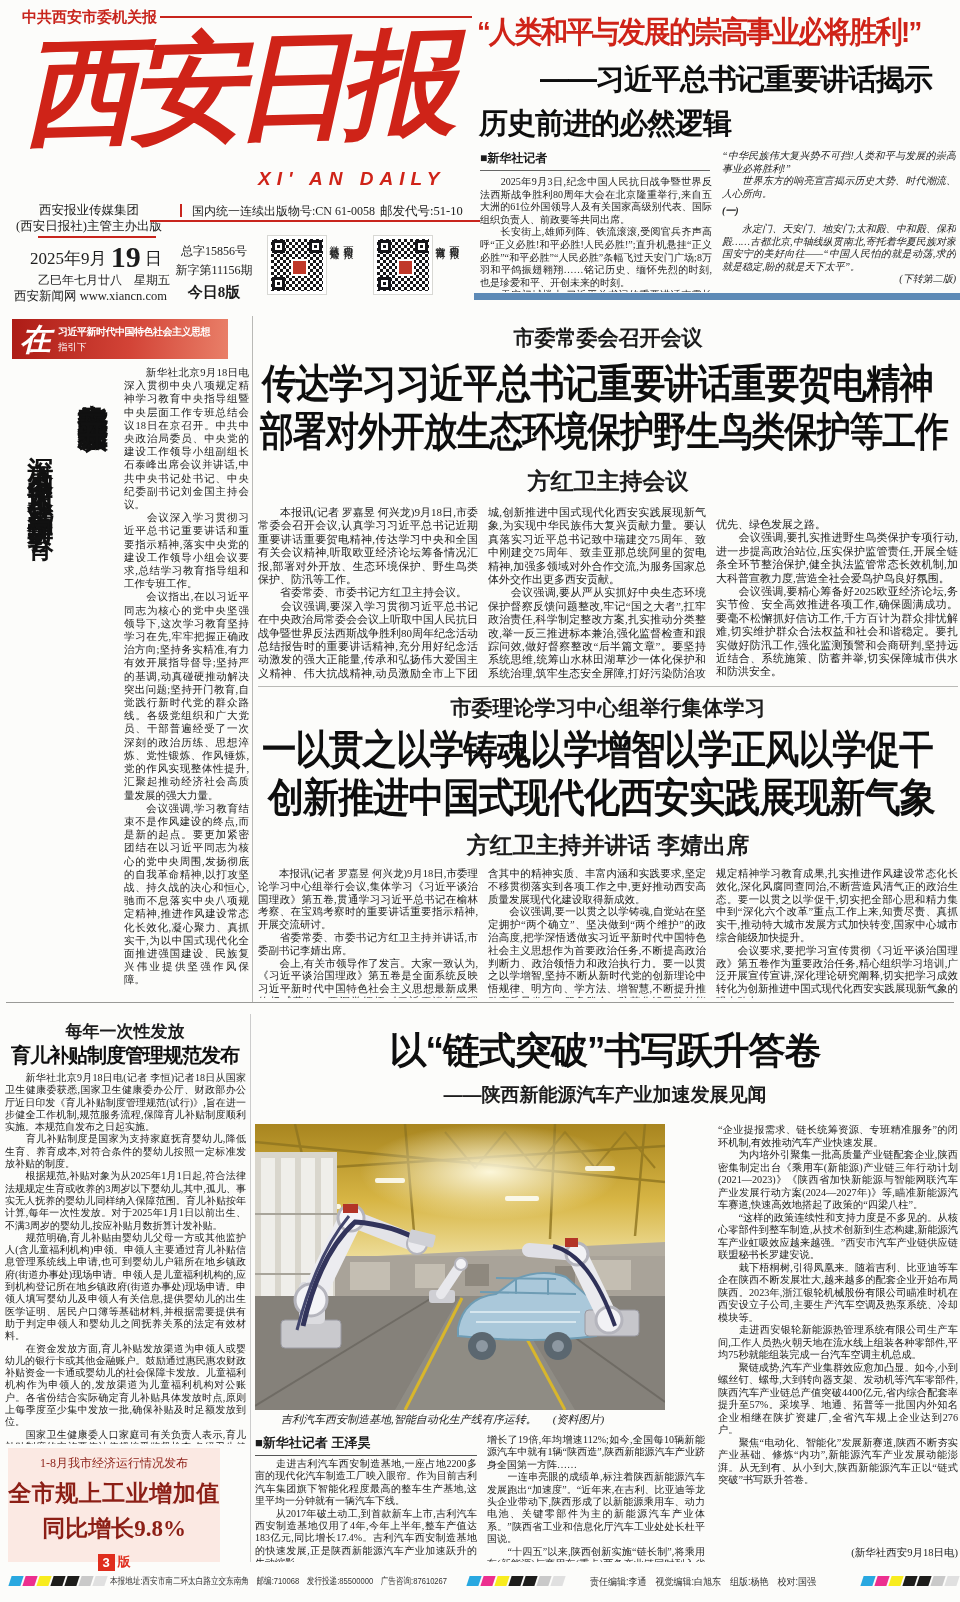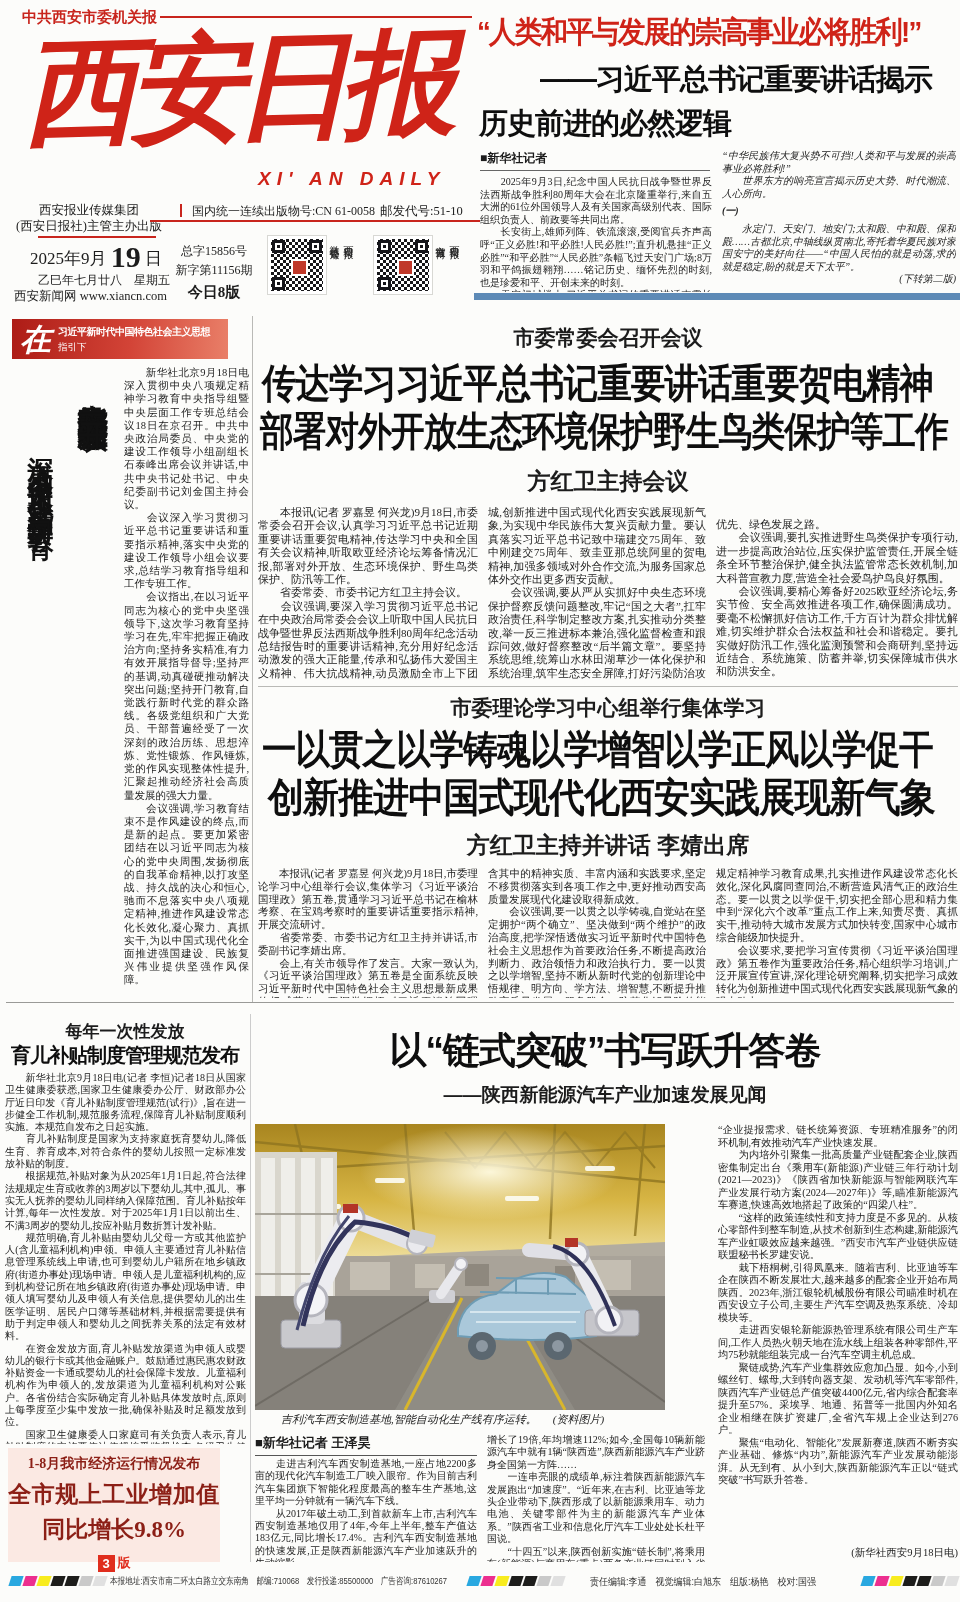--- a/index.html
+++ b/index.html
@@ -33,21 +33,21 @@
           font-family:"Liberation Sans","DejaVu Sans",sans-serif;}
   .byline{font-family:"Liberation Sans","DejaVu Sans",sans-serif;font-weight:700;
           border-bottom:1.5px solid #666;padding-bottom:3px;}
   .kicker{font-family:"Liberation Sans","DejaVu Sans",sans-serif;font-weight:800;}
   .headline{font-family:"Liberation Sans","DejaVu Sans",sans-serif;font-weight:900;color:#0e0e0e;letter-spacing:-1px;}
   .mark-center{text-align:center;font-weight:700;margin:5px 0 !important;}
   .turn{text-align:right !important;}
   .marks{display:flex;gap:2px;}
   .marks span{width:12px;height:10px;transform:skewX(-18deg);display:inline-block;}
   .pinkbox{background:#fbe9e3;color:#8c1f16;text-align:center;box-sizing:border-box;padding-top:7px;}
-  .pinkbox .k{font-size:14px;font-weight:700;}
+  .pinkbox .k{font-size:12px;font-weight:400;}
   .pinkbox .l1{font-size:23px;font-weight:900;margin-top:6px;letter-spacing:0.5px;}
   .pinkbox .l2{font-size:23px;font-weight:900;margin-top:4px;}
   .badge{display:inline-flex;align-items:center;gap:3px;margin-top:9px;}
   .badge .num{width:17px;height:17px;background:#e02d1d;color:#fff;font-weight:700;font-size:13px;
               display:inline-flex;align-items:center;justify-content:center;
               font-family:"Liberation Sans",sans-serif;}
   .badge .ban{color:#e02d1d;font-size:13px;font-weight:700;}
   .caprow{display:flex;gap:16px;font-style:italic;font-size:11px;color:#222;padding-left:26px;}
 </style>
 </head>

